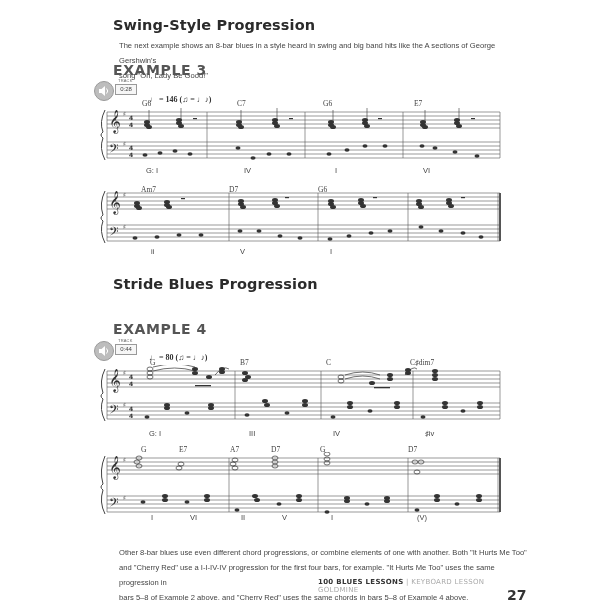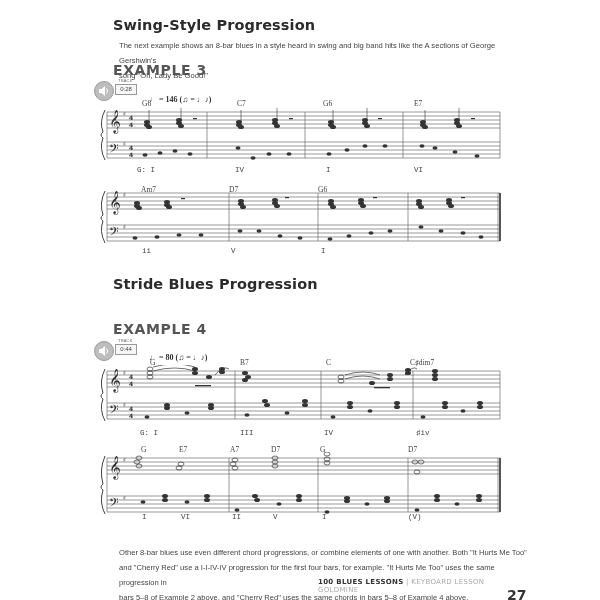--- a/index.html
+++ b/index.html
@@ -8,21 +8,21 @@
   .h2 { position:absolute; left:113px; font-family:"DejaVu Sans", sans-serif; font-weight:bold; font-size:14.5px; color:#2b2b2b; letter-spacing:0.1px; }
   .para { position:absolute; left:119px; width:405px; font-family:"Liberation Sans", sans-serif; font-size:7.6px; line-height:15px; color:#444; }
   .ex-label { position:absolute; left:113px; font-family:"DejaVu Sans", sans-serif; font-weight:bold; font-size:14px; color:#555; letter-spacing:0.6px; }
   .track { position:absolute; left:94px; width:44px; height:22px; }
   .track .spk { position:absolute; left:0; top:2px; width:18px; height:18px; border-radius:50%; background:#bdbdbd; border:1px solid #9a9a9a; }
   .track .spk svg { position:absolute; left:3px; top:3px; }
   .track .tlabel { position:absolute; left:24px; top:-1px; font-family:"Liberation Sans", sans-serif; font-size:4px; color:#666; letter-spacing:0.2px; }
   .track .ttime { position:absolute; left:21px; top:5px; width:20px; height:9px; border:1px solid #999; font-family:"Liberation Sans", sans-serif; font-size:6px; line-height:9px; text-align:center; color:#444; background:#f6f6f6; }
   .tempo { position:absolute; left:141px; font-family:"Liberation Serif", serif; font-size:8px; font-weight:bold; color:#333;margin-left:8px; }
   .chord { position:absolute; font-family:"Liberation Serif", serif; font-size:7.5px; color:#444; }
-  .roman { position:absolute; font-family:Liberation Mono, monospace; font-size:7.5px; color:#444; }
+  .roman { position:absolute; font-family:Liberation Sans, sans-serif; font-size:7.5px; color:#444;margin-left:9px; }
   .system { position:absolute; }
   .footer { position:absolute; top:578px; left:318px; font-size:7px; letter-spacing:0.3px; }
   .footer .bold { font-weight:bold; color:#333; font-family:"DejaVu Sans", sans-serif; }
   .footer .sep { color:#aaa; }
   .footer .light { color:#aaa; font-family:"DejaVu Sans", sans-serif;margin-top:40px; }
   .pagenum { position:absolute; top:587px; left:507px; font-family:"DejaVu Sans", sans-serif; font-weight:bold; font-size:14px; color:#333; }
 </style>
 </head>
 <body>
 

